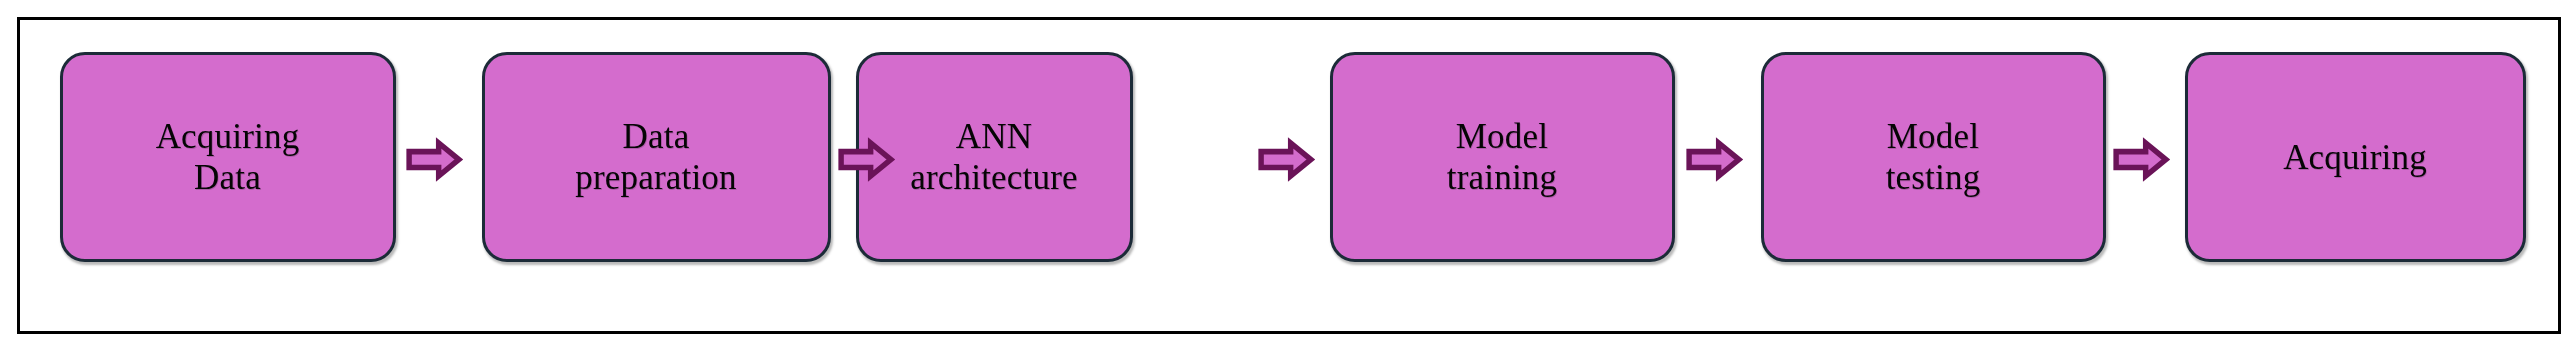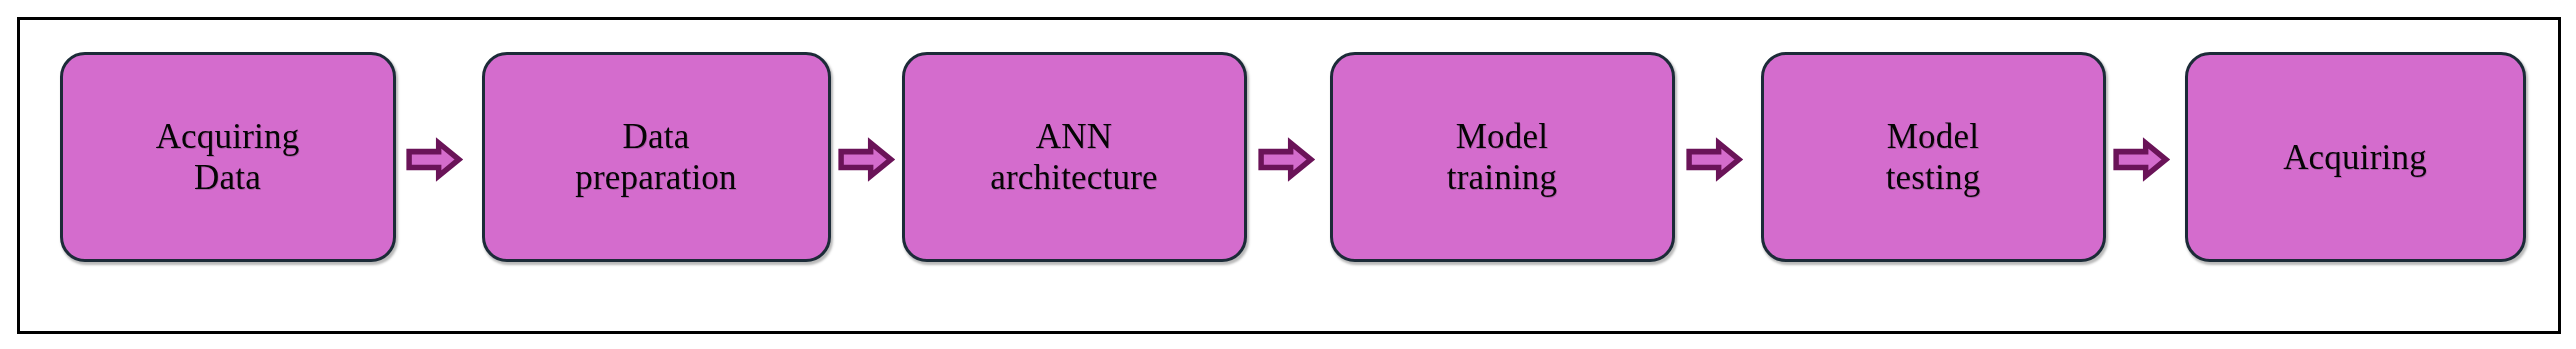--- a/index.html
+++ b/index.html
@@ -56,21 +56,21 @@
     line-height: 1.18;
     letter-spacing: 0.2px;
     padding: 0 7.8px;
     white-space: pre-line;
     text-shadow: 0.8px 0.8px 0 rgba(0,0,0,0.18);
   }
 
   
   #node-0 { left: 40px;   width: 336px; }
   #node-1 { left: 462px;  width: 349px; }
-  #node-2 { left: 882px; width: 345px; }
+  #node-2 { left: 836px; width: 277px; }
   #node-3 { left: 1310px; width: 345px; }
   #node-4 { left: 1741px; width: 345px; }
   #node-5 { left: 2165px; width: 341px; }
 
   
   .flow-arrow {
     position: absolute;
     top: 119px;
     width: 56px;
     height: 41px;

